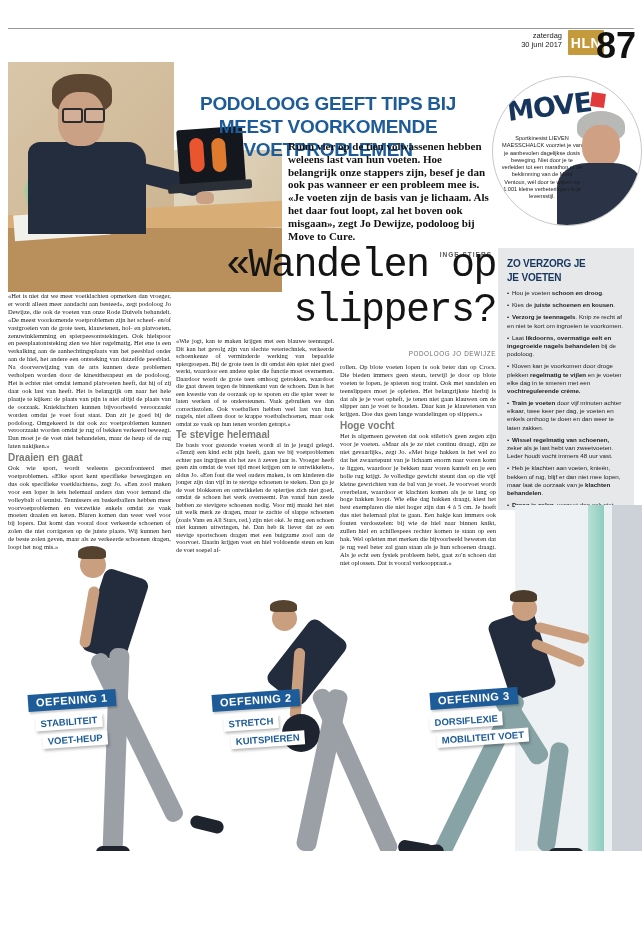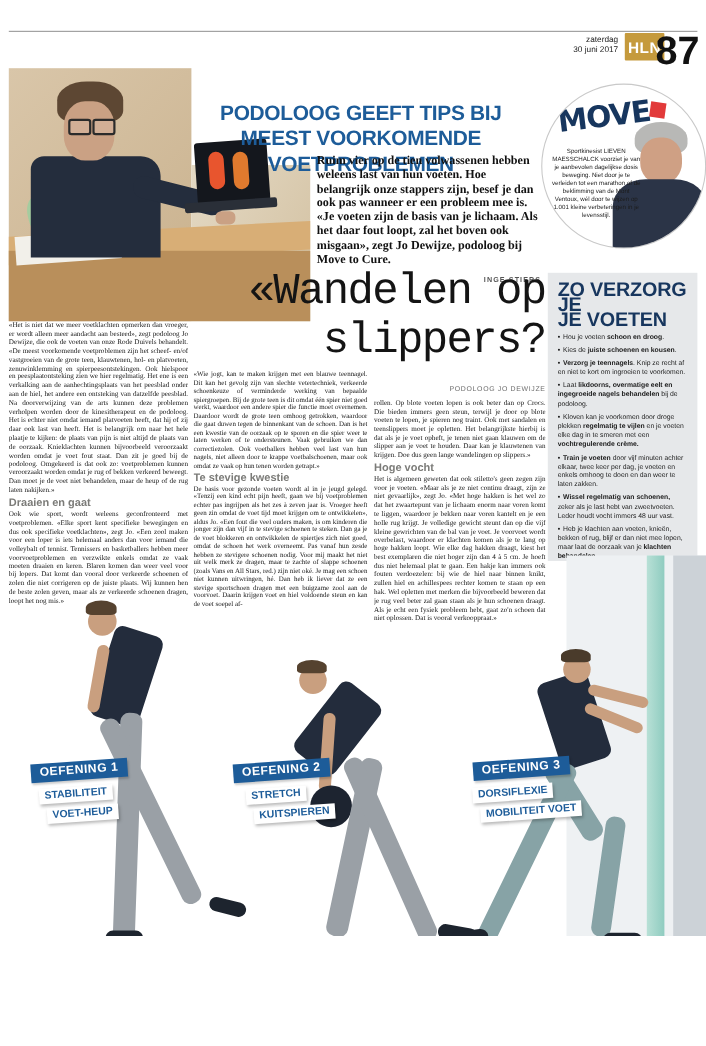--- a/index.html
+++ b/index.html
@@ -70,21 +70,21 @@
   .subhead{font-family:"Liberation Sans",sans-serif;font-weight:bold;color:#7b7b78;font-size:10px;
            margin:4px 0 2px 0;text-align:left;letter-spacing:0;}
   .pullquote{font-family:"Liberation Sans",sans-serif;font-weight:bold;color:#1d5c99;font-size:11.5px;
              line-height:13.5px;text-align:left;letter-spacing:-0.2px;margin-bottom:3px;}
   .pullattr{font-family:"Liberation Sans",sans-serif;font-size:6.3px;color:#6e6e6e;text-align:right;
             letter-spacing:.6px;margin-bottom:5px;}
 
   
   .carebox{left:498px;top:248px;width:136px;height:262px;background:#e6e8ea;padding:9px 9px 6px 9px;
            box-sizing:border-box;overflow:hidden;}
-  .care-title{font-weight:bold;color:#17365e;font-size:18px;line-height:13.5px;white-space:pre-line;
+  .care-title{font-weight:bold;color:#17365e;font-size:10px;line-height:13.5px;white-space:pre-line;
               letter-spacing:-0.2px;margin-bottom:5px;}
   .care-item{font-size:6.2px;line-height:1.32;margin-bottom:4px;color:#1b1b1b;}
   .care-item .b{font-weight:bold;}
   .care-item .bullet{font-weight:bold;margin-right:1px;}
 
   
   .skin{background:#c99f7f;}
   .navy{background:#232c3c;}
   .gray-pants{background:#9aa0a6;}
   .teal-pants{background:#87a3a6;}
@@ -184,21 +184,21 @@
   <div class="abs bigq bigq1">«Wandelen op slippers?</div>
 
   <div class="abs col col1">
     <span>«Het is niet dat we meer voetklachten opmerken dan vroeger, er wordt alleen meer aandacht aan besteed», zegt podoloog Jo Dewijze, die ook de voeten van onze Rode Duivels behandelt. «De meest voorkomende voetproblemen zijn het scheef- en/of vastgroeien van de grote teen, klauwtenen, hol- en platvoeten, zenuwinklemming en spierpeesontstekingen. Ook hielspoor en peesplaatontsteking zien we hier regelmatig. Het ene is een verkalking aan de aanhechtingsplaats van het peesblad onder aan de hiel, het andere een ontsteking van datzelfde peesblad. Na doorverwijzing van de arts kunnen deze problemen verholpen worden door de kinesitherapeut en de podoloog. Het is echter niet omdat iemand platvoeten heeft, dat hij of zij daar ook last van heeft. Het is belangrijk om naar het hele plaatje te kijken: de plaats van pijn is niet altijd de plaats van de oorzaak. Knieklachten kunnen bijvoorbeeld veroorzaakt worden omdat je voet fout staat. Dan zit je goed bij de podoloog. Omgekeerd is dat ook zo: voetproblemen kunnen veroorzaakt worden omdat je rug of bekken verkeerd beweegt. Dan moet je de voet niet behandelen, maar de heup of de rug laten nakijken.»</span>
     <div class="subhead">Draaien en gaat</div>
     <span>Ook wie sport, wordt weleens geconfronteerd met voetproblemen. «Elke sport kent specifieke bewegingen en dus ook specifieke voetklachten», zegt Jo. «Een zool maken voor een loper is iets helemaal anders dan voor iemand die volleybalt of tennist. Tennissers en basketballers hebben meer voorvoetproblemen en verzwikte enkels omdat ze vaak moeten draaien en keren. Blaren komen dan weer veel voor bij lopers. Dat komt dan vooral door verkeerde schoenen of zolen die niet corrigeren op de juiste plaats. Wij kunnen hen de beste zolen geven, maar als ze verkeerde schoenen dragen, loopt het nog mis.»</span>
   </div>
 
   <div class="abs col col2">
     <span>«Wie jogt, kan te maken krijgen met een blauwe teennagel. Dit kan het gevolg zijn van slechte vetertechniek, verkeerde schoenkeuze of verminderde werking van bepaalde spiergroepen. Bij de grote teen is dit omdat één spier niet goed werkt, waardoor een andere spier die functie moet overnemen. Daardoor wordt de grote teen omhoog getrokken, waardoor die gaat duwen tegen de binnenkant van de schoen. Dan is het een kwestie van de oorzaak op te sporen en die spier weer te laten werken of te ondersteunen. Vaak gebruiken we dan correctiezolen. Ook voetballers hebben veel last van hun nagels, niet alleen door te krappe voetbalschoenen, maar ook omdat ze vaak op hun tenen worden getrapt.»</span>
-    <div class="subhead">Te stevige kwestie</div>
+    <div class="subhead">Te stevige helemaal</div>
     <span>De basis voor gezonde voeten wordt al in je jeugd gelegd. «Tenzij een kind echt pijn heeft, gaan we bij voetproblemen echter pas ingrijpen als het zes à zeven jaar is. Vroeger heeft geen zin omdat de voet tijd moet krijgen om te ontwikkelen», aldus Jo. «Een fout die veel ouders maken, is om kinderen die jonger zijn dan vijf in te stevige schoenen te steken. Dan ga je de voet blokkeren en ontwikkelen de spiertjes zich niet goed, omdat de schoen het werk overneemt. Pas vanaf hun zesde hebben ze stevigere schoenen nodig. Voor mij maakt het niet uit welk merk ze dragen, maar te zachte of slappe schoenen (zoals Vans en All Stars, red.) zijn niet oké. Je mag een schoen niet kunnen uitwringen, hé. Dan heb ik liever dat ze een stevige sportschoen dragen met een buigzame zool aan de voorvoet. Daarin krijgen voet en hiel voldoende steun en kan de voet soepel af-</span>
   </div>
 
   <div class="abs col col3">
     <div class="pullattr">PODOLOOG JO DEWIJZE</div>
     <span>rollen. Op blote voeten lopen is ook beter dan op Crocs. Die bieden immers geen steun, terwijl je door op blote voeten te lopen, je spieren nog traint. Ook met sandalen en teenslippers moet je opletten. Het belangrijkste hierbij is dat als je je voet opheft, je tenen niet gaan klauwen om de slipper aan je voet te houden. Daar kan je klauwtenen van krijgen. Doe dus geen lange wandelingen op slippers.»</span>
     <div class="subhead">Hoge vocht</div>
     <span>Het is algemeen geweten dat ook stiletto's geen zegen zijn voor je voeten. «Maar als je ze niet continu draagt, zijn ze niet gevaarlijk», zegt Jo. «Met hoge hakken is het wel zo dat het zwaartepunt van je lichaam enorm naar voren komt te liggen, waardoor je bekken naar voren kantelt en je een holle rug krijgt. Je volledige gewicht steunt dan op die vijf kleine gewrichten van de bal van je voet. Je voorvoet wordt overbelast, waardoor er klachten komen als je te lang op hoge hakken loopt. Wie elke dag hakken draagt, kiest het best exemplaren die niet hoger zijn dan 4 à 5 cm. Je hoeft dus niet helemaal plat te gaan. Een hakje kan immers ook fouten verdoezelen: bij wie de hiel naar binnen knikt, zullen hiel en achillespees rechter komen te staan op een hak. Wel opletten met merken die bijvoorbeeld beweren dat je rug veel beter zal gaan staan als je hun schoenen draagt. Als je echt een fysiek probleem hebt, gaat zo'n schoen dat niet oplossen. Dat is vooral verkooppraat.»</span>
   </div>
 

